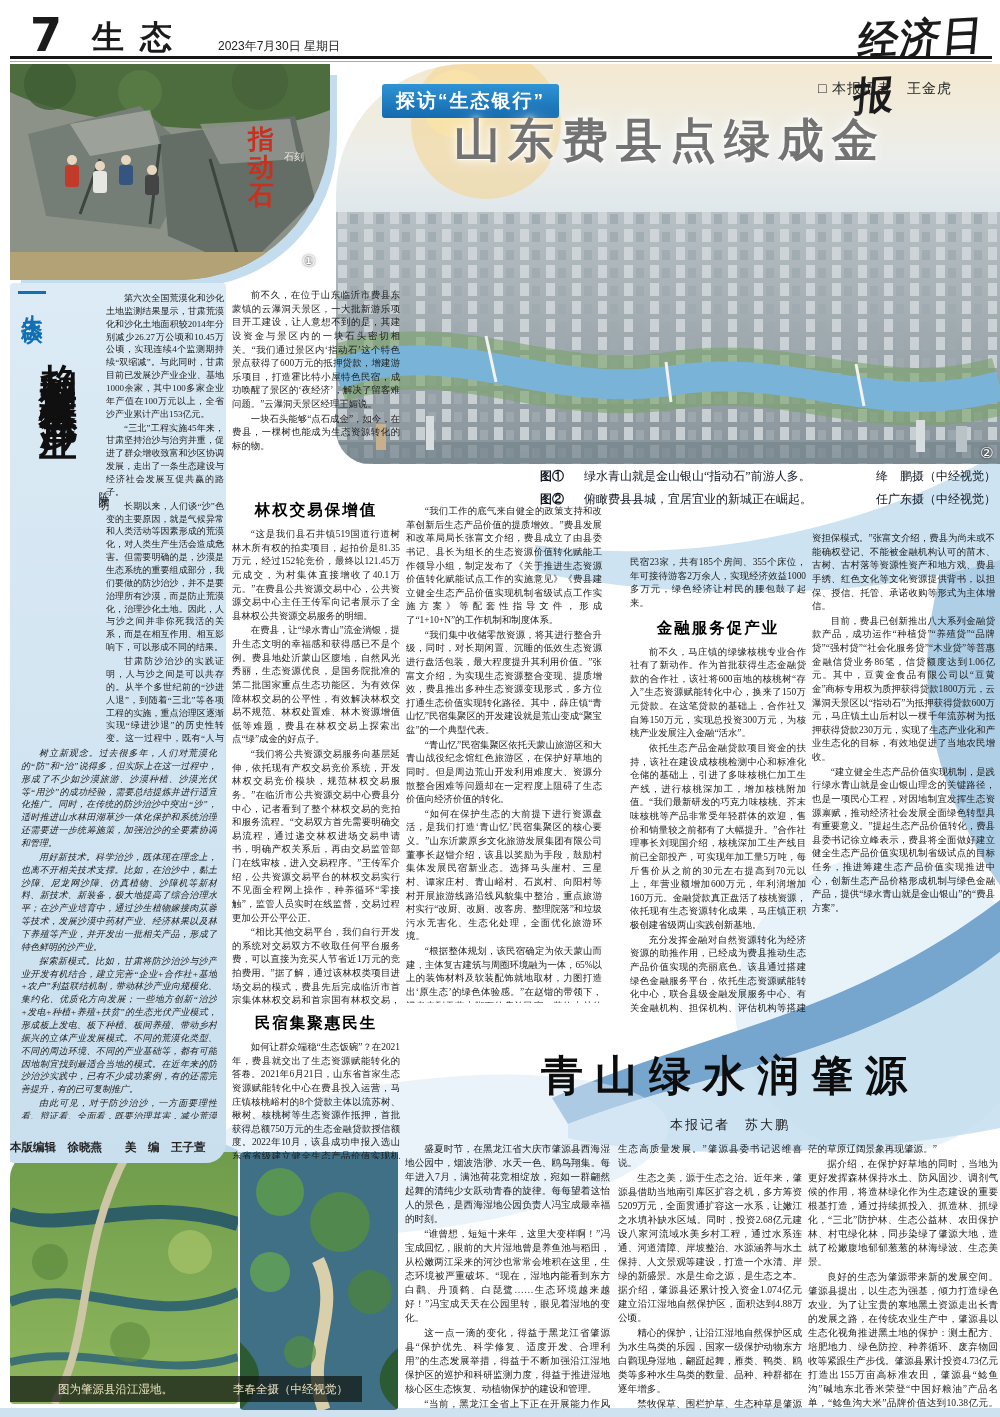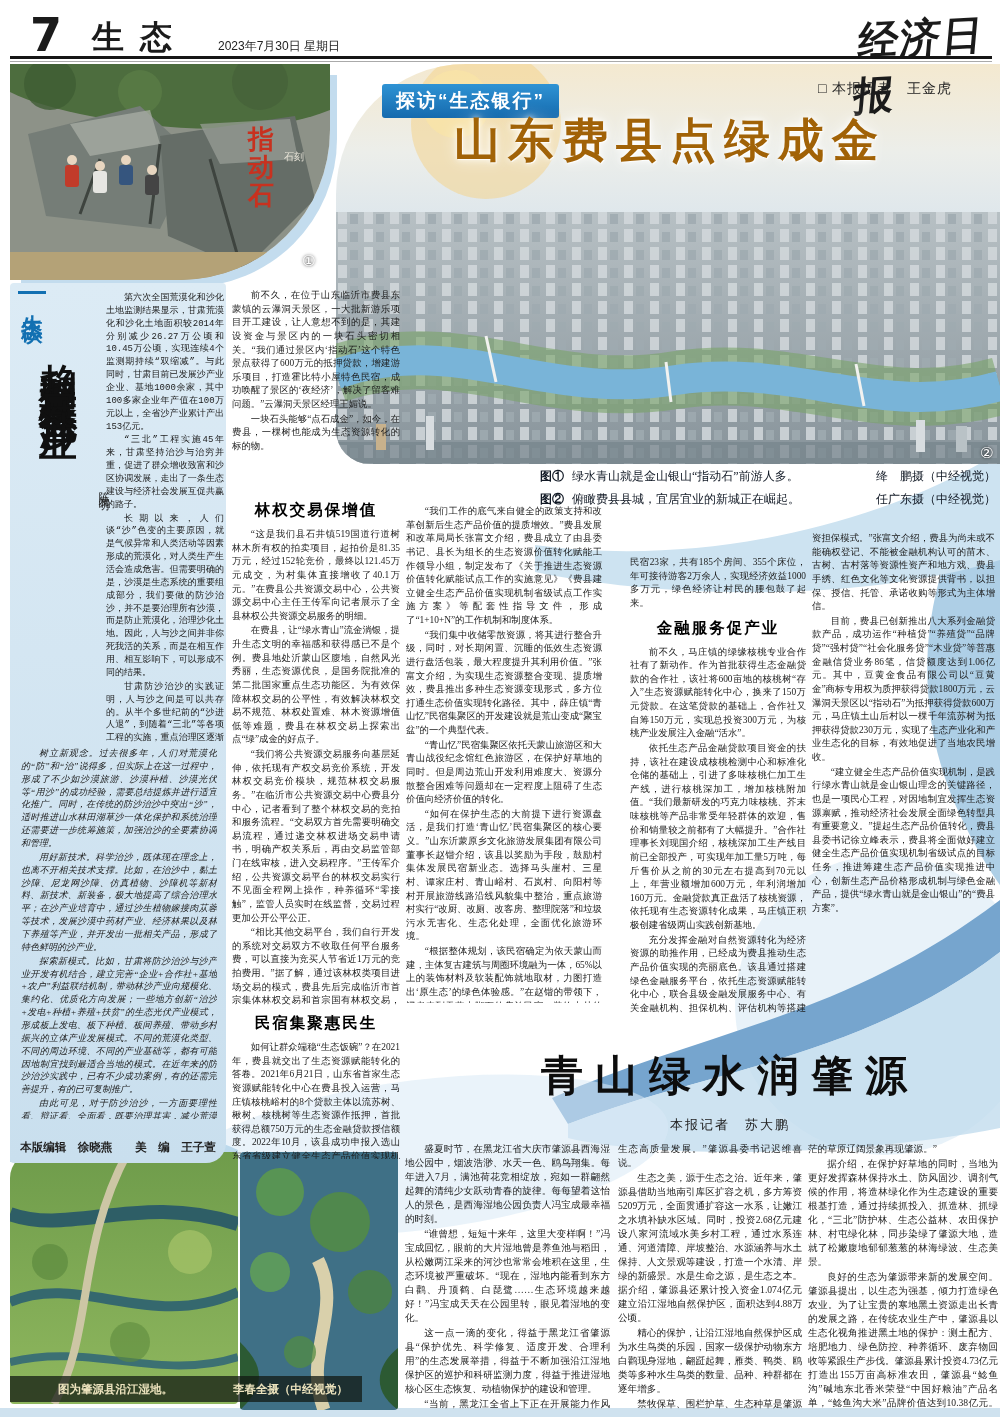--- a/index.html
+++ b/index.html
@@ -19,64 +19,64 @@
   #photo-rock{left:10px;top:64px;width:320px;height:216px;border-radius:0 0 150px 0;box-shadow:9px 9px 0 -2px #c3dcee;}
   #photo-city{left:336px;top:64px;width:664px;height:400px;border-radius:130px 0 0 34px;}
   #photo-wet1{left:10px;top:1152px;width:228px;height:252px;border-radius:26px 4px 4px 4px;}
   #photo-wet2{left:240px;top:1152px;width:158px;height:258px;border-radius:4px;}
   .figmark{position:absolute;color:#fff;font-size:15px;z-index:3;font-family:"DejaVu Sans",sans-serif;text-shadow:0 0 3px #000;}
   
   .kicker{left:382px;top:84px;padding:4px 14px;background:linear-gradient(#2f93d4,#156aae);color:#fff;
           font-family:"Liberation Sans",sans-serif;font-weight:bold;font-size:19px;letter-spacing:2px;border-radius:3px;z-index:5;}
   .byline-top{left:818px;top:80px;font-size:14px;color:#222;z-index:5;letter-spacing:1px;}
   .lead-title{left:356px;top:110px;width:628px;text-align:center;font-family:"Liberation Sans",sans-serif;font-weight:bold;
-              font-size:46px;letter-spacing:8px;color:#a16207;z-index:5;
+              font-size:46px;letter-spacing:8px;color:#737373;z-index:5;
               text-shadow:0 0 6px rgba(255,255,255,.95),0 0 16px rgba(255,255,255,.9),1px 1px 0 rgba(255,255,255,.8);}
   
   .cap-block{left:540px;top:468px;width:456px;z-index:3;font-size:12px;color:#101824;}
   .cap-row{display:flex;align-items:baseline;margin-bottom:6px;}
-  .cap-fig{font-weight:bold;margin-right:8px;white-space:nowrap;}
+  .cap-fig{font-weight:bold;margin-right:20px;white-space:nowrap;}
   .cap-credit{margin-left:auto;white-space:nowrap;}
   
   .para{font-size:9.4px;line-height:1.45;text-align:justify;text-indent:2em;margin:0 0 1px 0;}
   .cont{text-indent:0;}
   .colhead{font-family:"Liberation Sans",sans-serif;font-weight:bold;font-size:15.5px;text-align:center;margin:7px 0;letter-spacing:2px;color:#000;}
   .clip{overflow:hidden;}
   
   #ecotalk{left:10px;top:283px;width:216px;height:880px;background:linear-gradient(180deg,#dcebf5,#c9dfee);z-index:2;border-radius:4px 4px 20px 4px;}
   .eco-tag{position:absolute;left:8px;top:8px;writing-mode:vertical-rl;font-family:"Liberation Sans",sans-serif;
            font-weight:bold;font-size:21px;color:#1270b2;letter-spacing:4px;border-top:3px solid #1270b2;padding-top:4px;}
   .eco-vtitle{position:absolute;left:22px;top:50px;height:560px;writing-mode:vertical-rl;
               font-family:"Liberation Sans",sans-serif;font-weight:bold;font-size:38px;letter-spacing:6px;color:#101010;}
   .eco-author{position:absolute;left:86px;top:200px;writing-mode:vertical-rl;font-size:11px;letter-spacing:4px;color:#222;}
   .eco-narrow{position:absolute;left:96px;top:9px;width:118px;height:452px;}
-  .eco-narrow .para{font-size:9px;line-height:1.43;font-family:Liberation Mono, monospace;}
+  .eco-narrow .para{font-size:9px;line-height:1.43;}
   .eco-wide{position:absolute;left:11px;top:464px;width:196px;height:372px;}
   .eco-wide .para{font-size:9px;line-height:1.43;font-style:italic;}
-  .eco-editors{position:absolute;left:0;bottom:8px;width:100%;text-align:center;font-size:11.5px;font-weight:bold;color:#222;}
+  .eco-editors{position:absolute;left:0;bottom:8px;width:100%;text-align:left;font-size:11.5px;font-weight:bold;color:#222;}
   
   .leadcol{z-index:2;}
   #lead-col1{left:232px;top:289px;width:168px;height:872px;}
   #lead-col2{left:406px;top:505px;width:196px;height:498px;}
   #lead-col3{left:630px;top:556px;width:176px;height:460px;}
   #lead-col4{left:812px;top:532px;width:183px;height:500px;}
   .seg{overflow:hidden;}
   
   .a2-title{left:450px;top:1048px;width:560px;text-align:center;font-weight:bold;font-size:42px;letter-spacing:12px;color:#0d0d0d;z-index:3;}
   .a2-byline{left:450px;top:1116px;width:560px;text-align:center;font-size:13px;letter-spacing:2px;color:#222;z-index:3;}
   .a2col{z-index:2;}
   #a2c1{left:405px;top:1142px;width:205px;height:268px;}
   #a2c1 .para{font-size:9.6px;line-height:1.46;}
   #a2c2{left:618px;top:1142px;width:184px;height:268px;}
   #a2c2 .para{font-size:9.6px;line-height:1.46;}
   #a2c3{left:808px;top:1142px;width:190px;height:268px;}
   #a2c3 .para{font-size:9.6px;line-height:1.46;}
   
   .strip{left:10px;top:1376px;width:352px;height:26px;background:rgba(18,24,18,.74);z-index:3;
-         display:flex;align-items:center;color:#ece3bd;font-size:11.5px;font-weight:bold;}
+         display:flex;align-items:center;color:#ece3bd;font-size:11.5px;font-weight:normal;}
   .strip .cap-l{margin-left:48px;}
   .strip .cap-r{margin-left:auto;margin-right:14px;}
 </style>
 </head>
 <body>
 
 <div id="page">
 
   <svg class="deco" width="1000" height="1417" viewBox="0 0 1000 1417">
     <path d="M1000,460 C920,560 905,700 960,815 C980,858 1000,885 1000,885 Z" fill="#aecfe6"></path>

